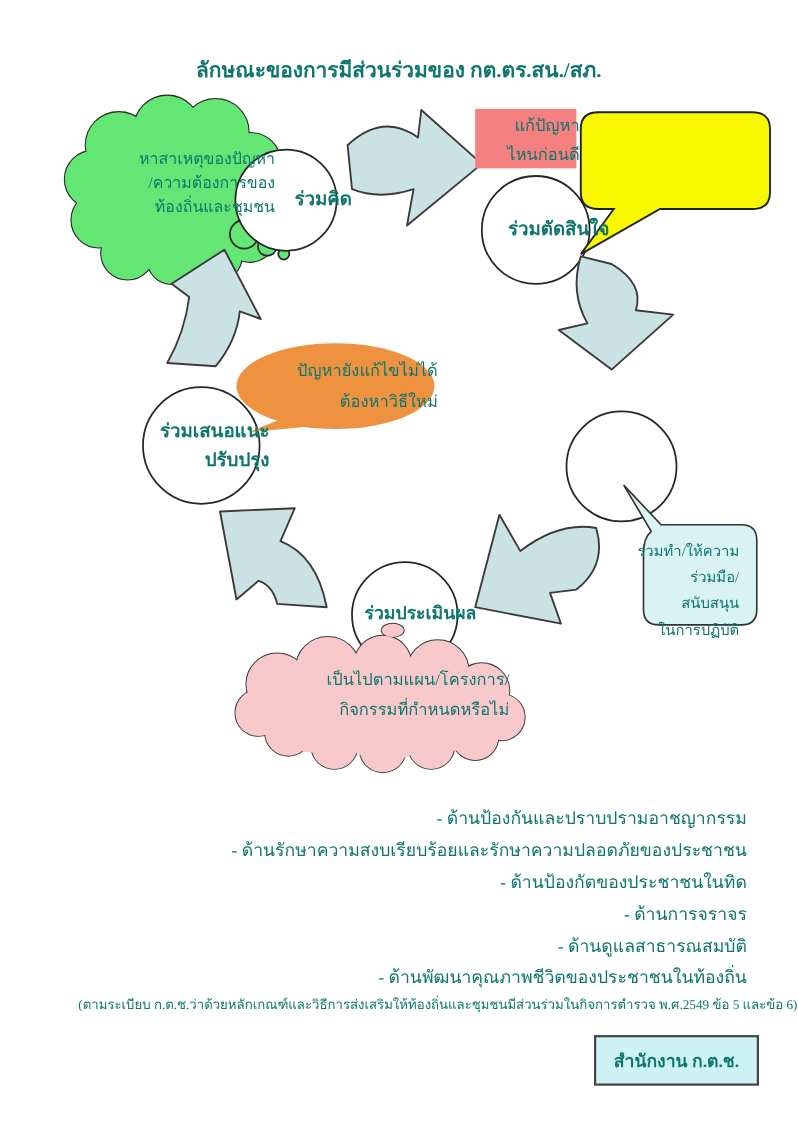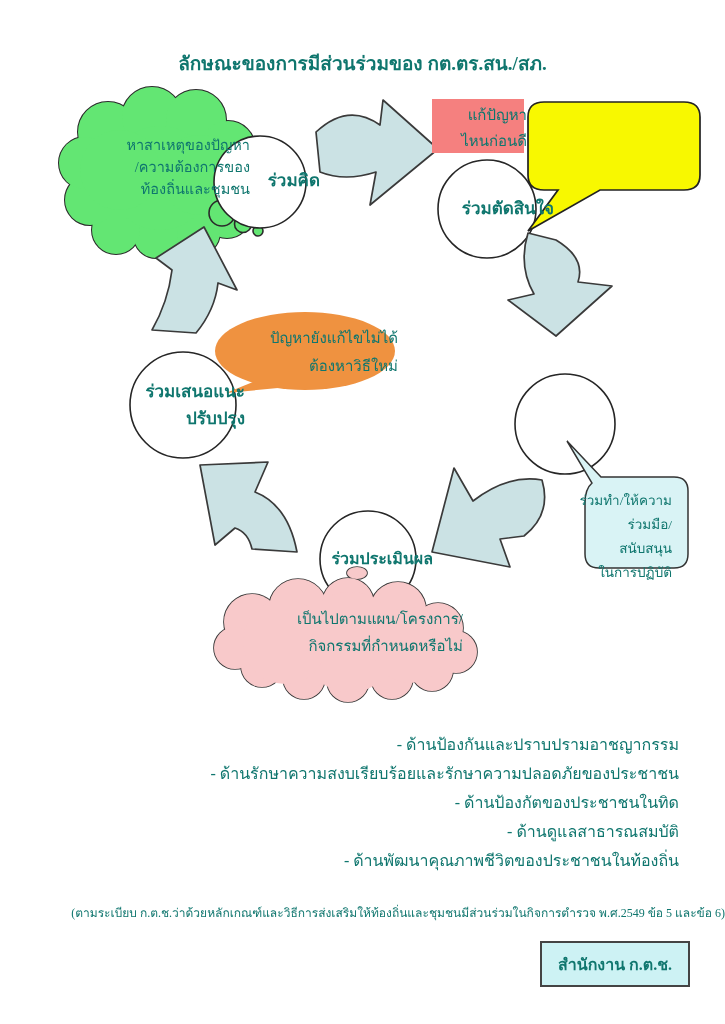--- a/index.html
+++ b/index.html
@@ -160,20 +160,21 @@
 ต้องหาวิธีใหม่</div>
 
   <div class="abs pre note" style="left:242px;top:606px;width:195px;line-height:27px;margin-left:26px;">เป็นไปตามแผน/โครงการ/
 กิจกรรมที่กำหนดหรือไม่</div>
 
 
   <div class="abs bullets">
     <div class="bullet">- ด้านป้องกันและปราบปรามอาชญากรรม</div>
     <div class="bullet">- ด้านรักษาความสงบเรียบร้อยและรักษาความปลอดภัยของประชาชน</div>
     <div class="bullet">- ด้านป้องกัตของประชาชนในทิด</div>
+    <div class="bullet">- ด้านการจราจร</div>
     <div class="bullet">- ด้านดูแลสาธารณสมบัติ</div>
     <div class="bullet">- ด้านพัฒนาคุณภาพชีวิตของประชาชนในท้องถิ่น</div>
   </div>
 
   <div class="abs footnote">(ตามระเบียบ ก.ต.ช.ว่าด้วยหลักเกณฑ์และวิธีการส่งเสริมให้ท้องถิ่นและชุมชนมีส่วนร่วมในกิจการตำรวจ พ.ศ.2549 ข้อ 5 และข้อ 6)</div>
 
   <div class="abs badge-label">สำนักงาน ก.ต.ช.</div>
 </div>
 
 </body></html>

